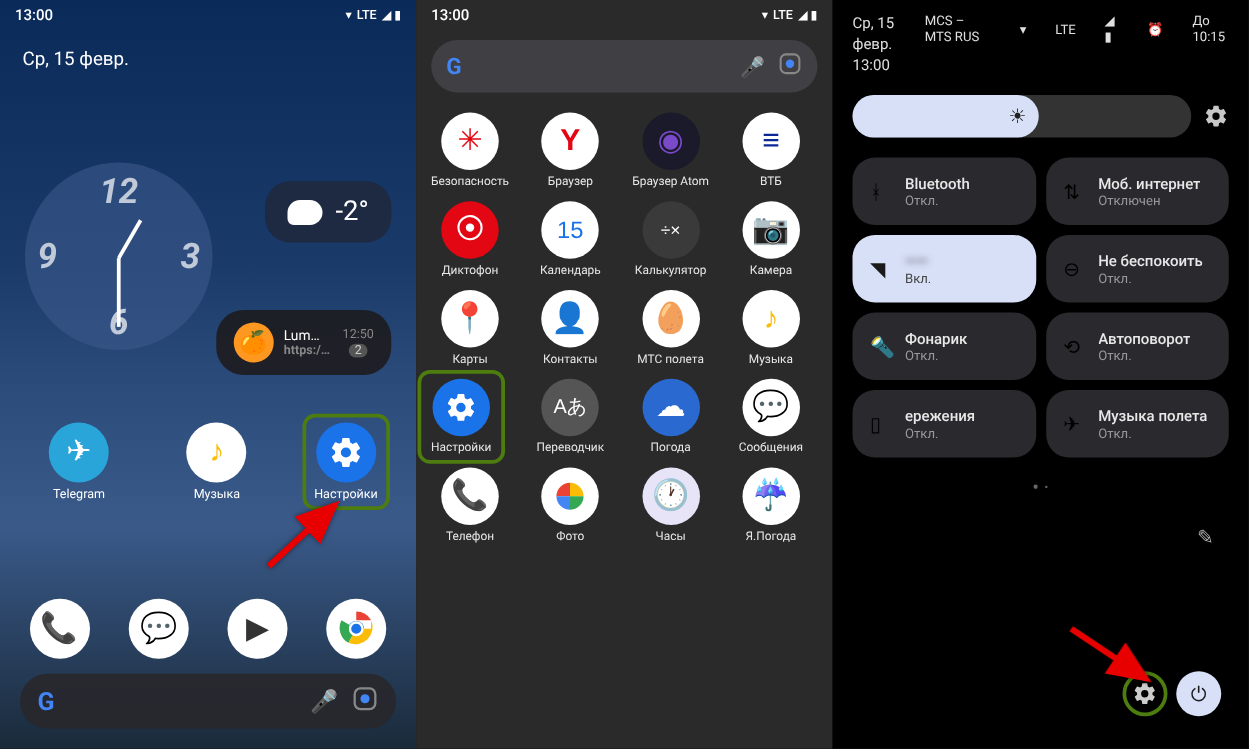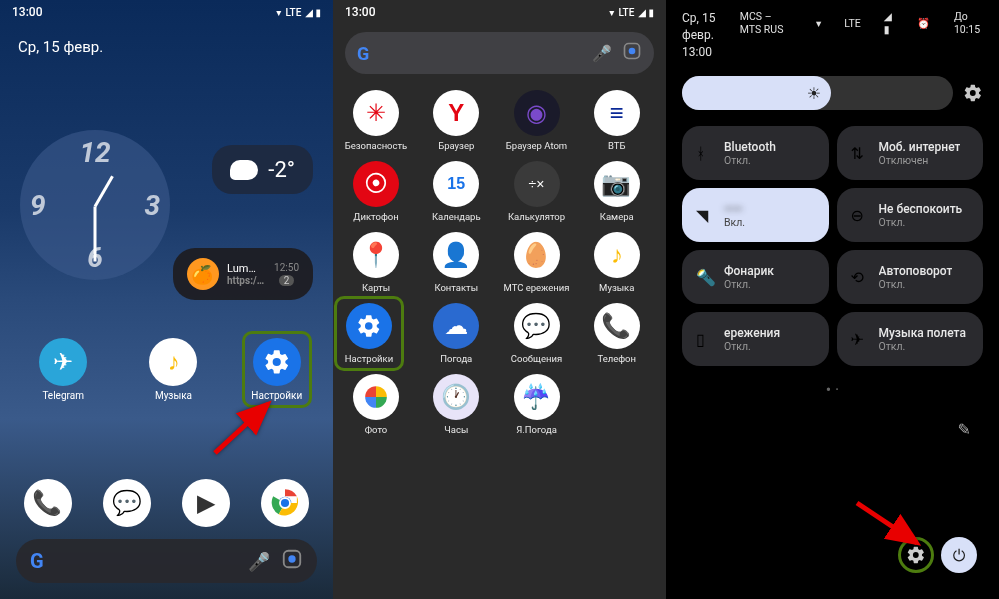--- a/index.html
+++ b/index.html
@@ -243,21 +243,21 @@
       </div>
 
     <div class="app">
         <div class="icon bg-mts">
           <span class="glyph white">⦿</span>
         </div>
         <span class="label">Диктофон</span>
       </div>
     <div class="app">
         <div class="icon bg-white">
-          <span class="glyph" style="font-size:16px;color:#1a73e8;font-weight:700">15</span>
+          <span class="glyph" style="font-size:19px;color:#1a73e8;font-weight:400">15</span>
         </div>
         <span class="label">Календарь</span>
       </div>
     <div class="app">
         <div class="icon" style="background:#3a3a3a">
           <span class="glyph white" style="font-size:14px">÷×</span>
         </div>
         <span class="label">Калькулятор</span>
       </div>
     <div class="app">
@@ -276,36 +276,42 @@
     <div class="app">
         <div class="icon bg-white">
           <span class="glyph" style="color:#1a73e8">👤</span>
         </div>
         <span class="label">Контакты</span>
       </div>
     <div class="app">
         <div class="icon bg-white">
           <span class="glyph" style="color:#e30613">🥚</span>
         </div>
-        <span class="label">МТС ережения</span>
+        <span class="label">МТС полета</span>
       </div>
     <div class="app">
         <div class="icon bg-white">
           <span class="glyph" style="color:#fbbc05">♪</span>
         </div>
         <span class="label">Музыка</span>
       </div>
 
     <div class="app highlight">
         <div class="icon bg-blue">
           <svg width="26" height="26" viewBox="0 0 24 24" fill="#fff">
             <path d="M19.14,12.94a7,7,0,0,0,.05-.94,7,7,0,0,0-.05-.94l2.11-1.65a.5.5,0,0,0,.12-.64l-2-3.46a.5.5,0,0,0-.61-.22l-2.49,1a7,7,0,0,0-1.62-.94l-.38-2.65A.5.5,0,0,0,13.77,2H9.77a.5.5,0,0,0-.49.42L8.9,5.07a7,7,0,0,0-1.62.94l-2.49-1a.5.5,0,0,0-.61.22l-2,3.46a.5.5,0,0,0,.12.64L4.41,11a7,7,0,0,0-.05.94,7,7,0,0,0,.05.94L2.3,14.53a.5.5,0,0,0-.12.64l2,3.46a.5.5,0,0,0,.61.22l2.49-1a7,7,0,0,0,1.62.94l.38,2.65a.5.5,0,0,0,.49.42h4a.5.5,0,0,0,.49-.42l.38-2.65a7,7,0,0,0,1.62-.94l2.49,1a.5.5,0,0,0,.61-.22l2-3.46a.5.5,0,0,0-.12-.64ZM11.77,15.5A3.5,3.5,0,1,1,15.27,12,3.5,3.5,0,0,1,11.77,15.5Z"></path>
           </svg>
         </div>
         <span class="label">Настройки</span>
+      </div>
+    <div class="app">
+        <div class="icon" style="background:#555">
+          <span class="glyph white" style="font-size:16px">Aあ</span>
+        </div>
+        <span class="label">Переводчик</span>
       </div>
     <div class="app">
         <div class="icon" style="background:#2a6ad0">
           <span class="glyph white">☁</span>
         </div>
         <span class="label">Погода</span>
       </div>
     <div class="app">
         <div class="icon bg-white">
           <span class="glyph" style="color:#1a73e8">💬</span>

